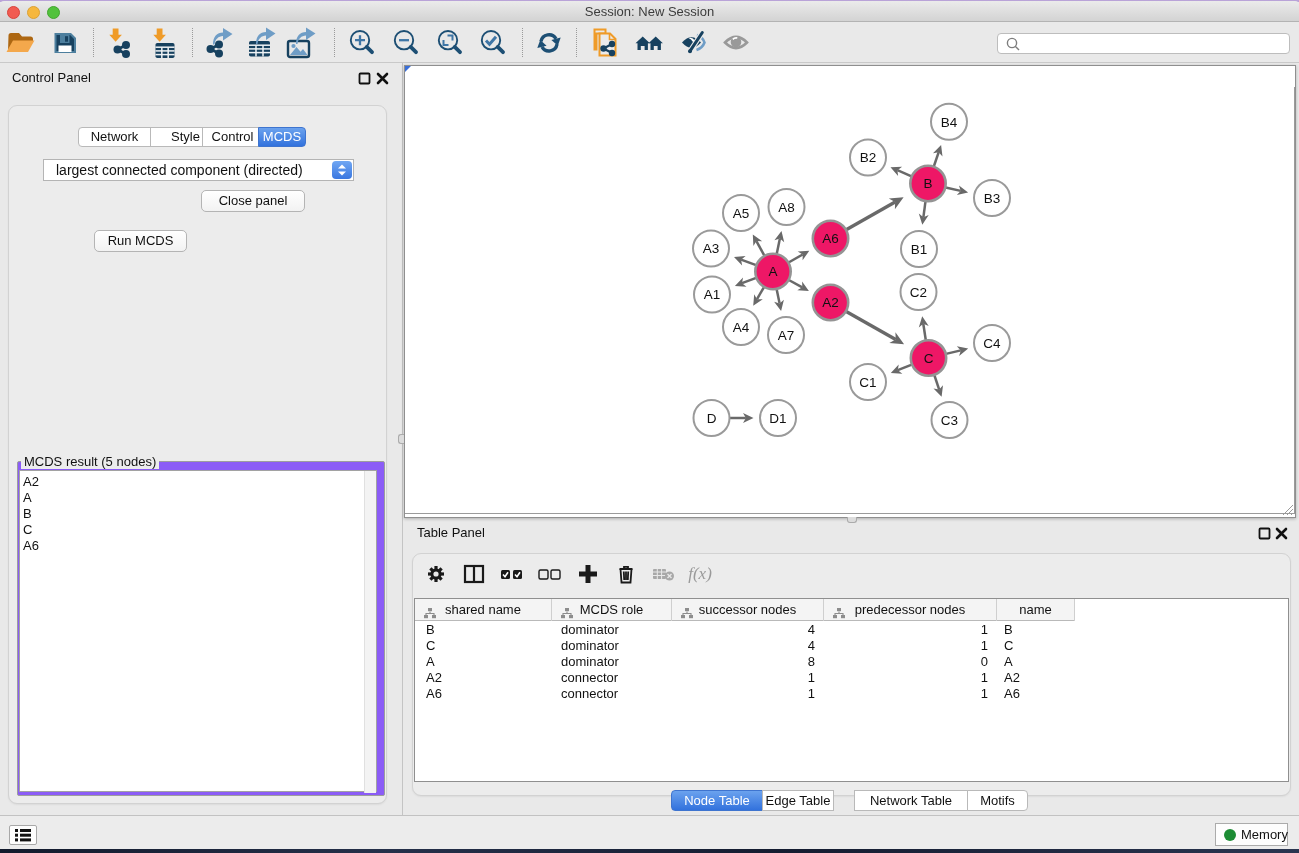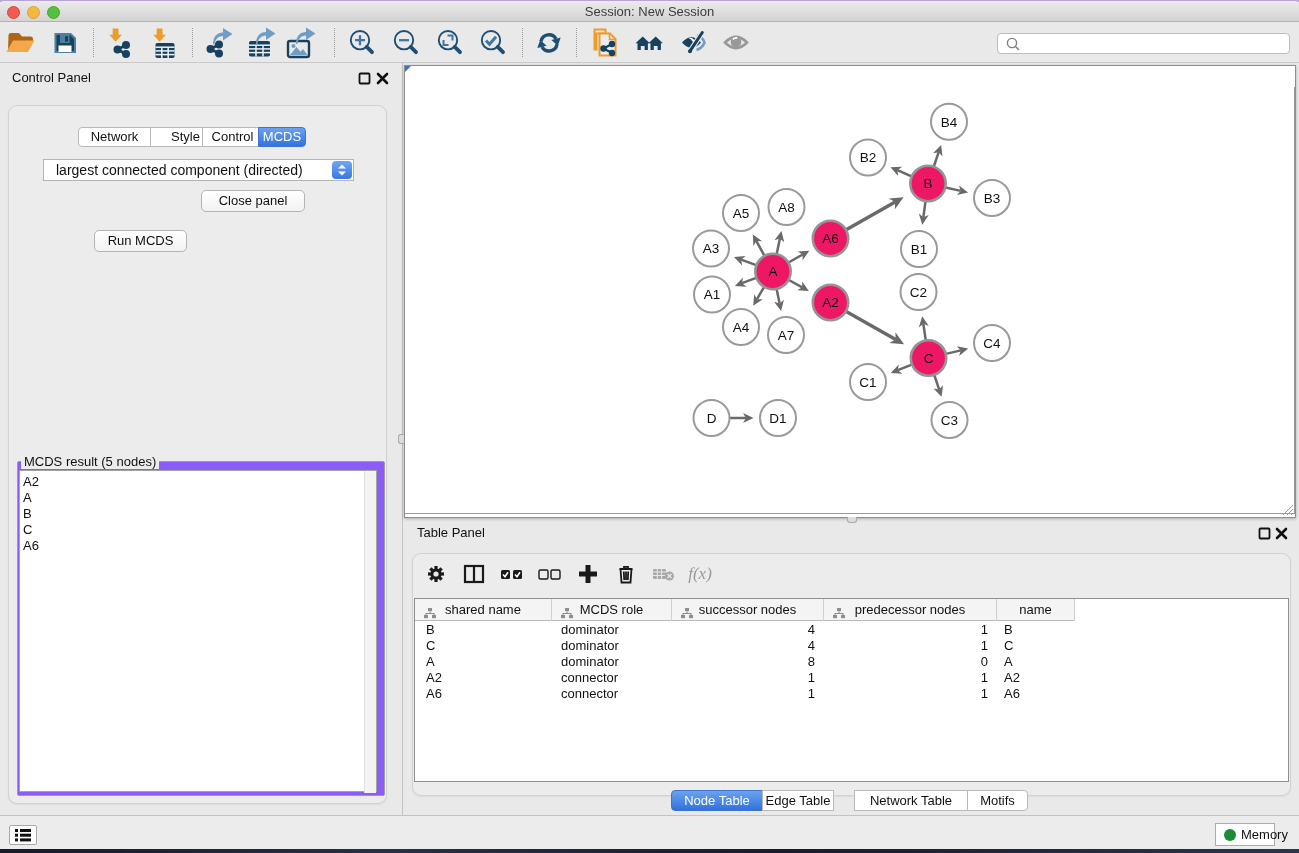--- a/index.html
+++ b/index.html
@@ -46,21 +46,21 @@
 #ttable { position:absolute; left:1px; top:44px; width:875px; height:184px; background:#fff; border:1px solid #8f8f8f; }
 #thead { position:absolute; left:0; top:0; width:660px; height:22px; background:#f4f4f4; border-bottom:1px solid #b9b9b9; }
 .thcell { position:absolute; top:0; height:22px; border-right:1px solid #cfcfcf; font-size:13px; color:#111; text-align:center; line-height:21px; }
 .trow { position:absolute; font-size:13px; color:#111; height:16px; line-height:16px; }
 
 .btab { position:absolute; top:790px; height:21px; border:1px solid #b9b9b9; background:#fff; font-size:13px; color:#111; text-align:center; line-height:19px; }
 .btabsel { background:linear-gradient(#6ba2ee,#3272dd); color:#fff; border-color:#3e74cf; }
 
 #statusbar { left:0; top:815px; width:1299px; height:34px; background:#ececec; border-top:1px solid #c2c2c2; }
 #listbtn { left:9px; top:9px; width:28px; height:20px; background:#fdfdfd; border:1px solid #a8a8a8; border-radius:2px; position:absolute; }
-#membtn { left:1215px; top:7px; width:60px; height:23px; background:#fdfdfd; border:1px solid #ababab; position:absolute; font-size:13px; color:#111; }
+#membtn { left:1215px; top:7px; width:73px; height:23px; background:#fdfdfd; border:1px solid #ababab; position:absolute; font-size:13px; color:#111; }
 #deskBottom { left:0; top:849px; width:1299px; height:4px; background:linear-gradient(90deg,#121a2c,#25304a 30%,#141c30 60%,#2a3550); }
 </style>
 </head>
 <body>
 <div class="abs" id="deskTop"></div>
 <div class="abs" id="titlebar">
   <div class="tl" style="left:7px;background:#f15b51;border:1px solid #d8443c;"></div>
   <div class="tl" style="left:27px;background:#f6b73e;border:1px solid #dda133;"></div>
   <div class="tl" style="left:47px;background:#52c23c;border:1px solid #43a52f;"></div>
   <div id="title">Session: New Session</div>

